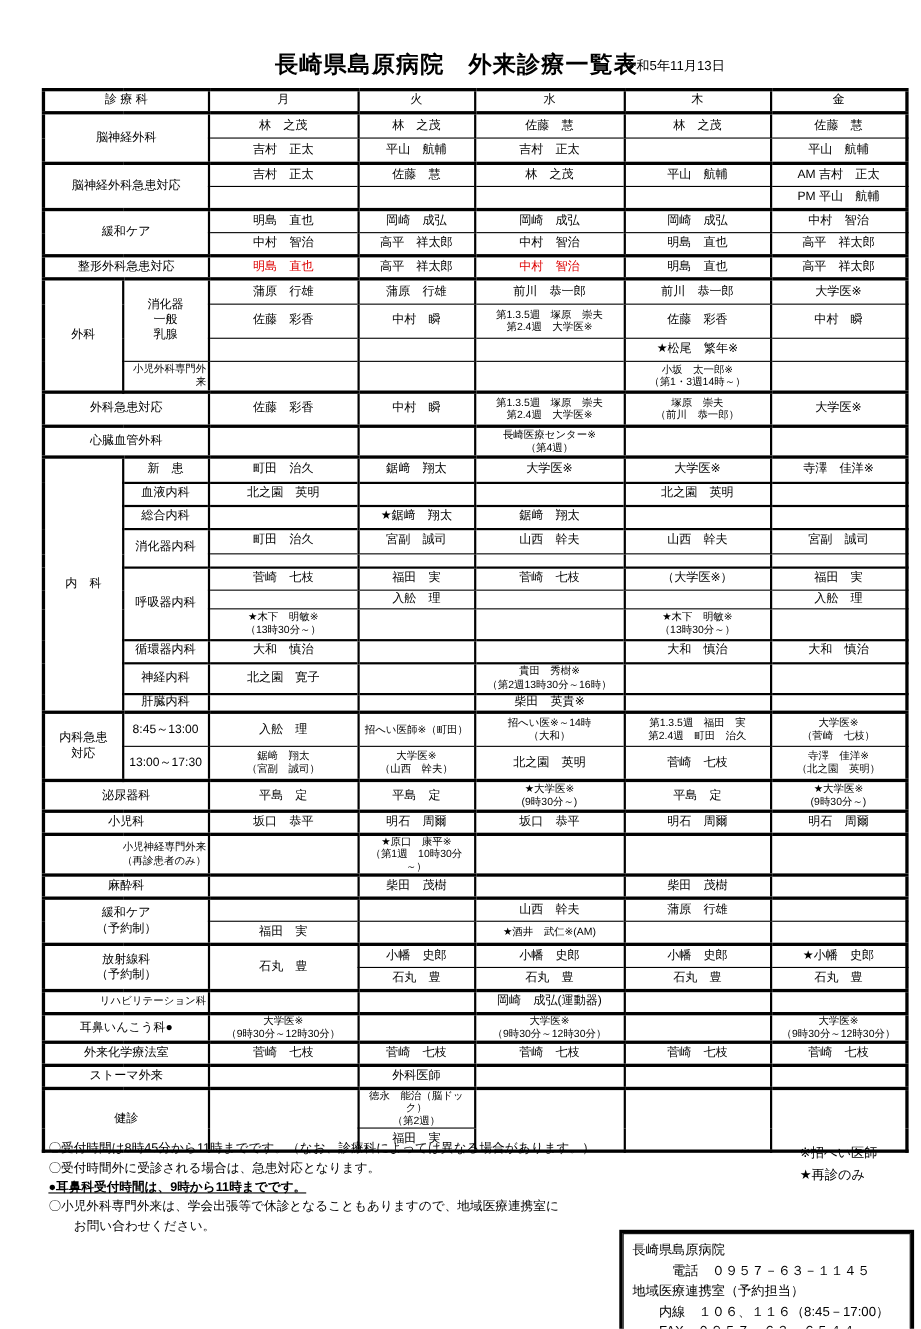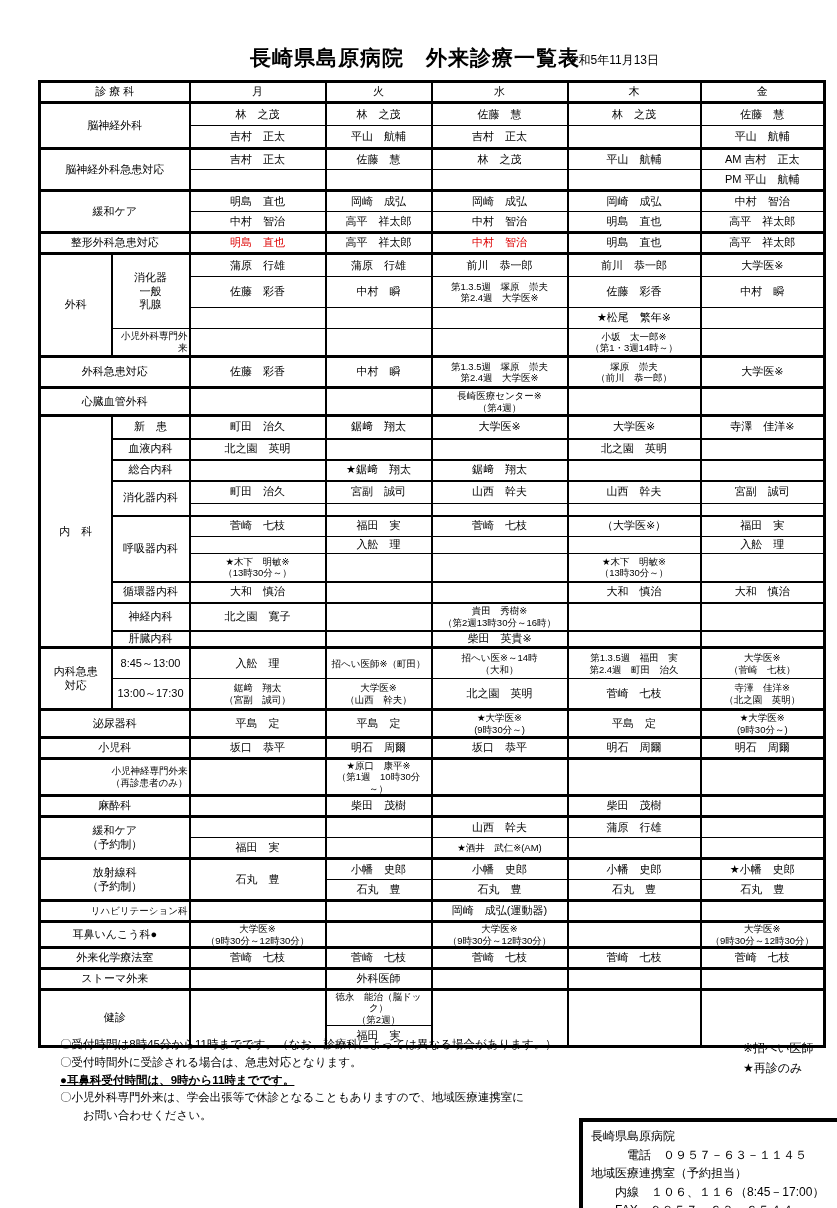--- a/index.html
+++ b/index.html
@@ -25,21 +25,21 @@
   }
   tr.sec > td, tr.sec > th { border-top:3px solid #000; }
   tr.msec > td { border-top:2px solid #000; }
   tr { height:21px; }
   tr.h28 { height:28px; } tr.h25 { height:25px; } tr.h31 { height:31px; }
   tr.h17 { height:17px; } tr.h12 { height:12px; } tr.h23 { height:23px; }
   td.sm { font-size:9.5px; line-height:1.2; }
   td.lblsm { font-size:9.5px;text-align:right; }
   td.red { color:#dd0000; }
 
-  .foot { position:absolute; top:1036px; left:0; width:724px; height:172px;margin-left:16px; }
+  .foot { position:absolute; top:1036px; left:0; width:724px; height:172px; }
   .notes { position:absolute; left:44px; top:0; width:530px; font-size:11.5px; line-height:1.55; }
   .note { white-space:pre-line; }
   .note.b { font-weight:bold;text-decoration:underline; }
   .note.big { font-size:15px; font-weight:bold; margin-top:2px; }
   .legend { position:absolute; left:727px; top:2px; font-size:12px; line-height:1.7; white-space:nowrap; }
   .contact {
     position:absolute; left:566px; top:85px; width:262px;
     border:1px solid #000; box-shadow:0 0 0 3px #000; background:#fff;
     padding:5px 8px 6px 8px; font-size:12px; line-height:1.55; white-space:pre-line;
   }

